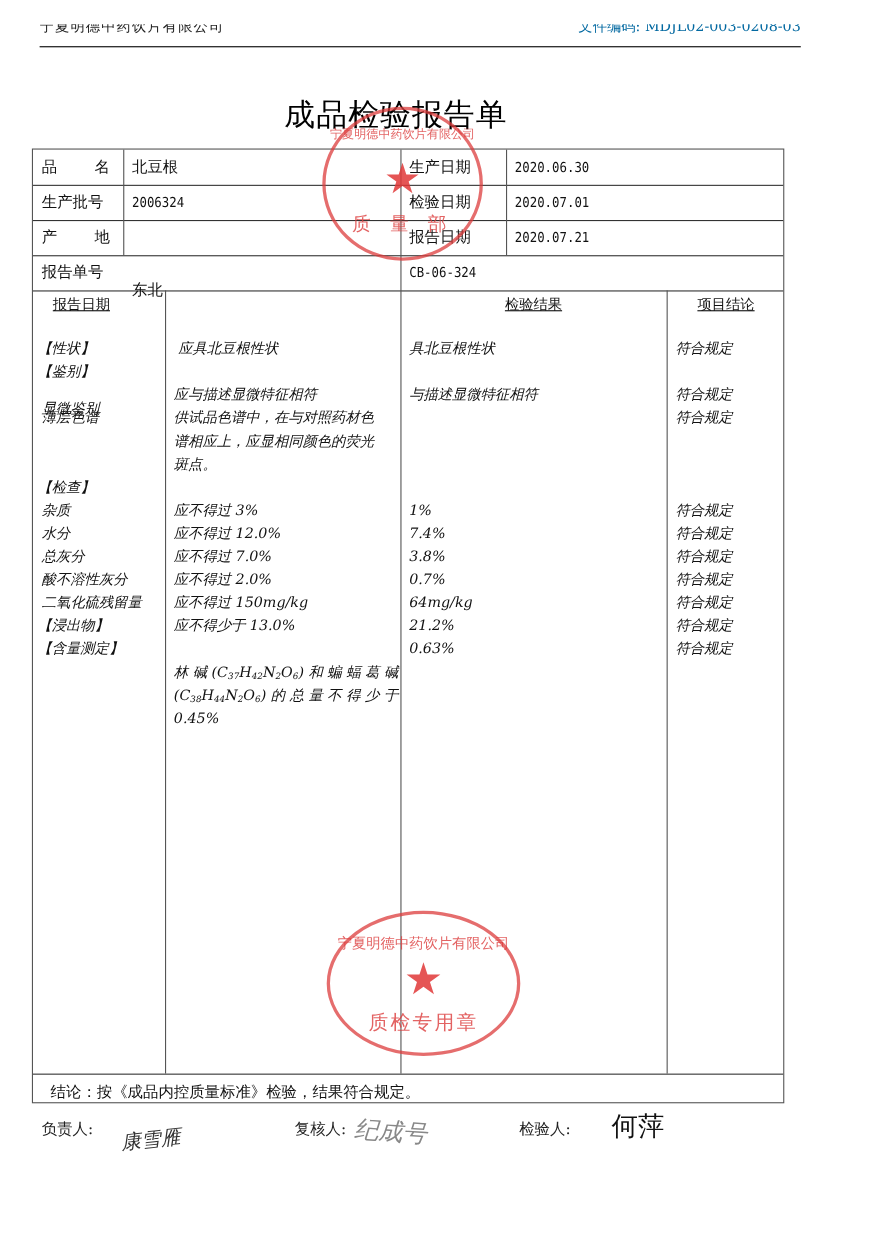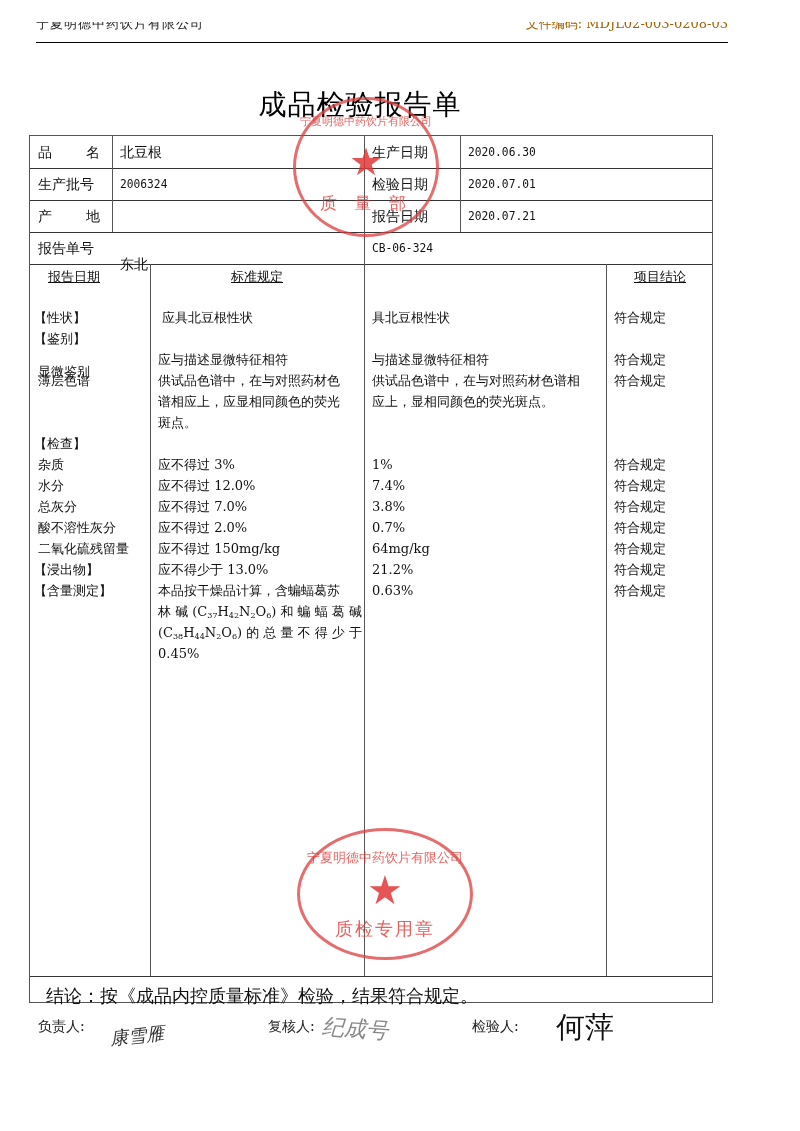--- a/index.html
+++ b/index.html
@@ -30,21 +30,21 @@
       top: -7px;
       font-size: 13px;
       color: #222;
       letter-spacing: 1px;
     }
     .page-header .doc-code {
       position: absolute;
       right: 0;
       top: -7px;
       font-size: 13px;
-      color: #a16207;
+      color: #0369a1;
     }
     .title {
       position: absolute;
       left: 0;
       width: 720px;
       top: 86px;
       text-align: center;
       font-size: 28px;
       font-family: "DejaVu Sans", "Liberation Sans", sans-serif;
       letter-spacing: 1px;
@@ -94,27 +94,28 @@
       top: 132px;
       font-size: 13px;
       text-decoration: underline;
       text-align: center;
     }
     .body-row {
       position: absolute;
       font-size: 13px;
       line-height: 21px;
       white-space: nowrap;
+      font-style: italic;
     }
     sub { font-size: 8px; vertical-align: -2px; }
     .conclusion {
       position: absolute;
       left: 16px;
       top: 848px;
-      font-size: 18px;
+      font-size: 14px;
     }
     .sig-row {
       position: absolute;
       top: 1018px;
       left: 38px;
       width: 660px;
       height: 40px;
     }
     .sig-label {
       position: absolute;
@@ -201,21 +202,21 @@
   <div class="cell-text" style="left:342px; top:40px;">检验日期</div>
   <div class="cell-text mono" style="left:438px; top:40px;">2020.07.01</div>
 
   <div class="cell-text" style="left:342px; top:72px;">报告日期</div>
   <div class="cell-text mono" style="left:438px; top:72px;">2020.07.21</div>
 
   <div class="cell-text" style="left:8px; top:104px;">报告单号</div>
   <div class="cell-text mono" style="left:342px; top:104px;">CB-06-324</div>
 
   <div class="col-head" style="left:14px; width:60px;">报告日期</div>
-  <div class="col-head" style="left:120px; width:214px;">标准规定</div>
+  <div class="col-head" style="left:334px; width:242px;">检验结果</div>
   <div class="col-head" style="left:576px; width:108px;">项目结论</div>
 
   <div class="body-row" style="left:4px; top:171px;">【性状】</div>
   <div class="body-row" style="left:4px; top:192px;">【鉴别】</div>
   <div class="body-row" style="left:8px; top:225px;">显微鉴别</div>
   <div class="body-row" style="left:8px; top:234px;">薄层色谱</div>
   <div class="body-row" style="left:4px; top:297px;">【检查】</div>
   <div class="body-row" style="left:8px; top:318px;">杂质</div>
   <div class="body-row" style="left:8px; top:339px;">水分</div>
   <div class="body-row" style="left:8px; top:360px;">总灰分</div>
@@ -228,33 +229,30 @@
   <div class="body-row" style="left:128px; top:213px;">应与描述显微特征相符</div>
   <div class="body-row" style="left:128px; top:234px;">供试品色谱中，在与对照药材色</div>
   <div class="body-row" style="left:128px; top:255px;">谱相应上，应显相同颜色的荧光</div>
   <div class="body-row" style="left:128px; top:276px;">斑点。</div>
   <div class="body-row" style="left:128px; top:318px;">应不得过 3%</div>
   <div class="body-row" style="left:128px; top:339px;">应不得过 12.0%</div>
   <div class="body-row" style="left:128px; top:360px;">应不得过 7.0%</div>
   <div class="body-row" style="left:128px; top:381px;">应不得过 2.0%</div>
   <div class="body-row" style="left:128px; top:402px;">应不得过 150mg/kg</div>
   <div class="body-row" style="left:128px; top:423px;">应不得少于 13.0%</div>
-  <div class="body-row" style="left:128px; top:444px;">本品按干燥品计算，含蝙蝠葛苏</div>
   <div class="body-row" style="left:128px; top:465px;">
     <span>林 碱 (C</span><sub>37</sub><span>H</span><sub>42</sub><span>N</span><sub>2</sub><span>O</span><sub>6</sub><span>) 和 蝙 蝠 葛 碱</span>
   </div>
   <div class="body-row" style="left:128px; top:486px;">
     <span>(C</span><sub>38</sub><span>H</span><sub>44</sub><span>N</span><sub>2</sub><span>O</span><sub>6</sub><span>) 的 总 量 不 得 少 于</span>
   </div>
   <div class="body-row" style="left:128px; top:507px;">0.45%</div>
 
   <div class="body-row" style="left:342px; top:171px;">具北豆根性状</div>
   <div class="body-row" style="left:342px; top:213px;">与描述显微特征相符</div>
-  <div class="body-row" style="left:342px; top:234px;">供试品色谱中，在与对照药材色谱相</div>
-  <div class="body-row" style="left:342px; top:255px;">应上，显相同颜色的荧光斑点。</div>
   <div class="body-row" style="left:342px; top:318px;">1%</div>
   <div class="body-row" style="left:342px; top:339px;">7.4%</div>
   <div class="body-row" style="left:342px; top:360px;">3.8%</div>
   <div class="body-row" style="left:342px; top:381px;">0.7%</div>
   <div class="body-row" style="left:342px; top:402px;">64mg/kg</div>
   <div class="body-row" style="left:342px; top:423px;">21.2%</div>
   <div class="body-row" style="left:342px; top:444px;">0.63%</div>
 
   <div class="body-row" style="left:584px; top:171px;">符合规定</div>
   <div class="body-row" style="left:584px; top:213px;">符合规定</div>
@@ -281,14 +279,14 @@
   <div class="star" style="top:36px; font-size:40px;">★</div>
   <div class="bottom-text" style="top:86px; font-size:18px; letter-spacing:2px;">质检专用章</div>
 </div>
 
 <div class="sig-row">
   <span class="sig-label" style="left:0;">负责人:</span>
   <span class="sig-hand" style="left:72px; top:6px; font-size:18px; transform:rotate(-6deg);">康雪雁</span>
   <span class="sig-label" style="left:230px;">复核人:</span>
   <span class="sig-hand" style="left:284px; top:-4px; font-size:22px; color:#888; transform:rotate(4deg);">纪成号</span>
   <span class="sig-label" style="left:434px;">检验人:</span>
-  <span class="sig-hand" style="left:518px; top:-10px; font-size:29px; font-style:normal; color:#111;">何萍</span>
+  <span class="sig-hand" style="left:518px; top:-10px; font-size:24px; font-style:normal; color:#111;">何萍</span>
 </div>
 
 </body></html>

